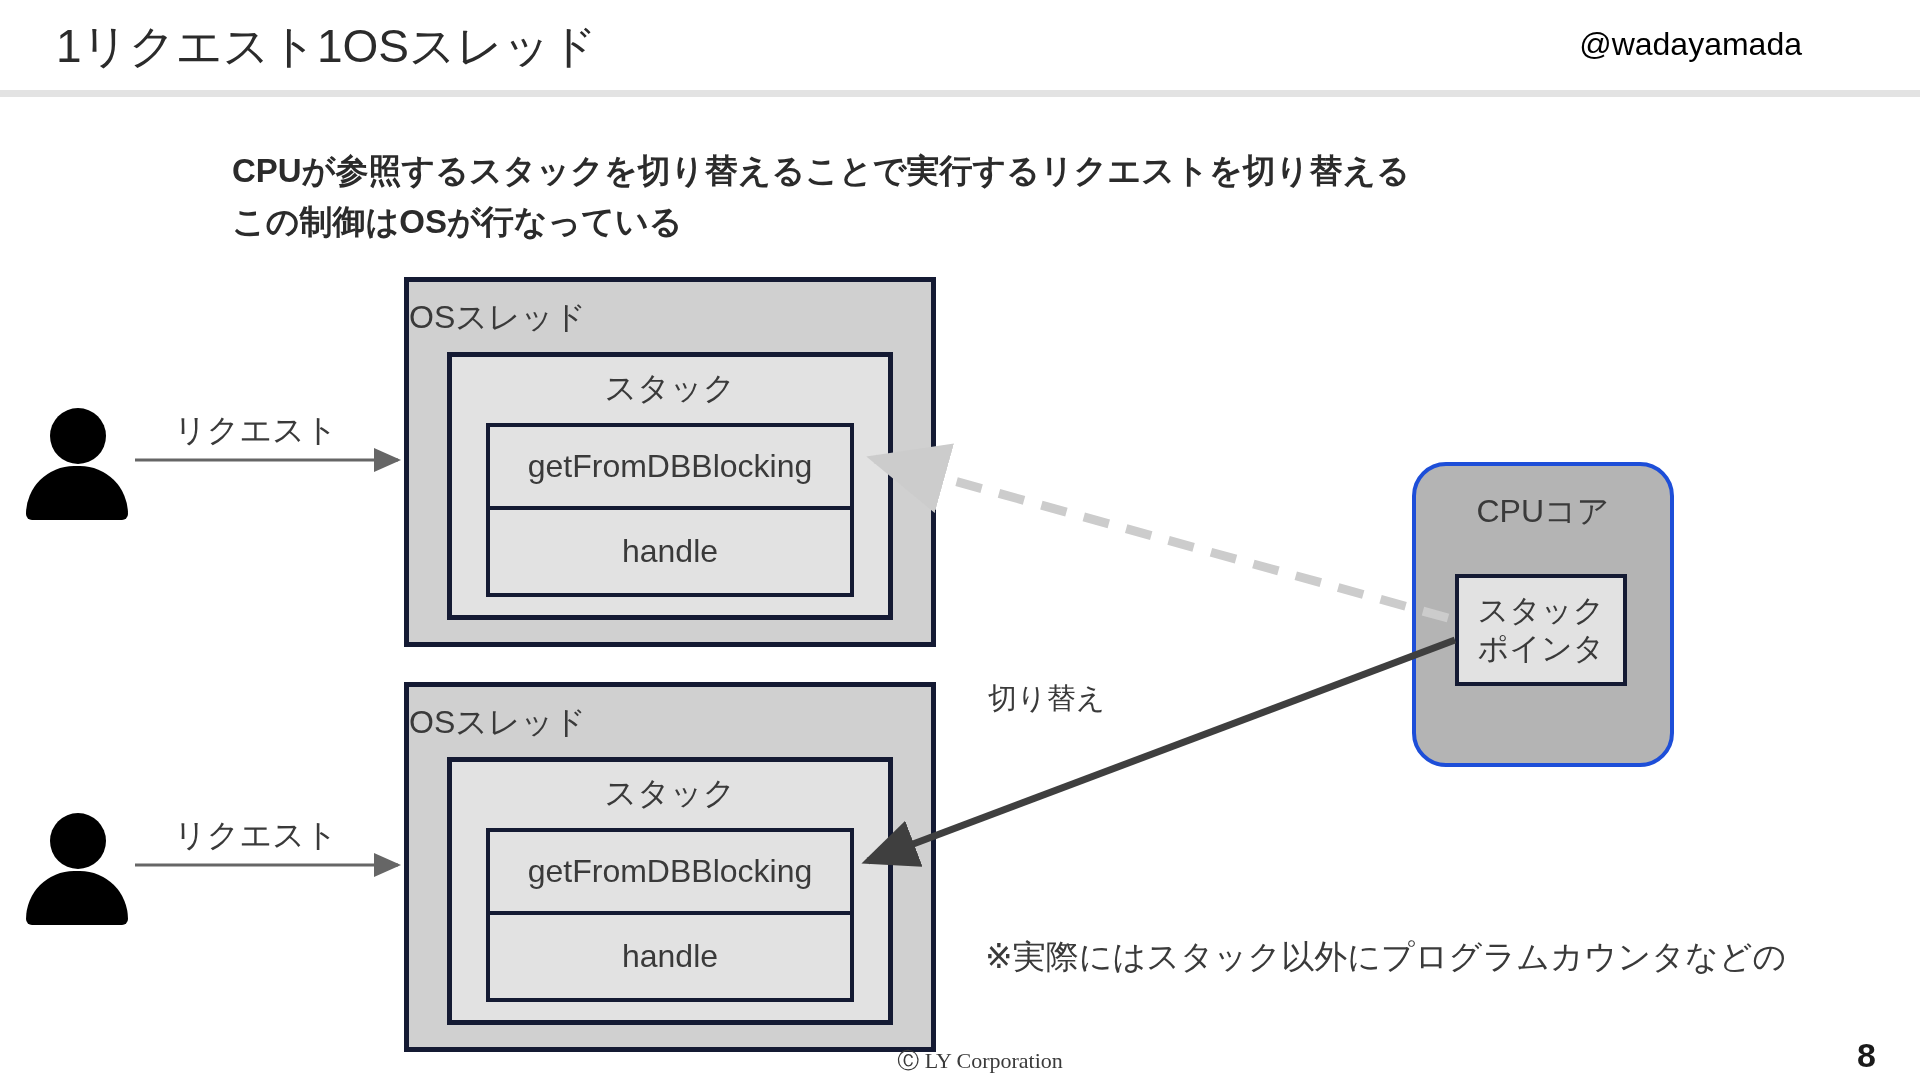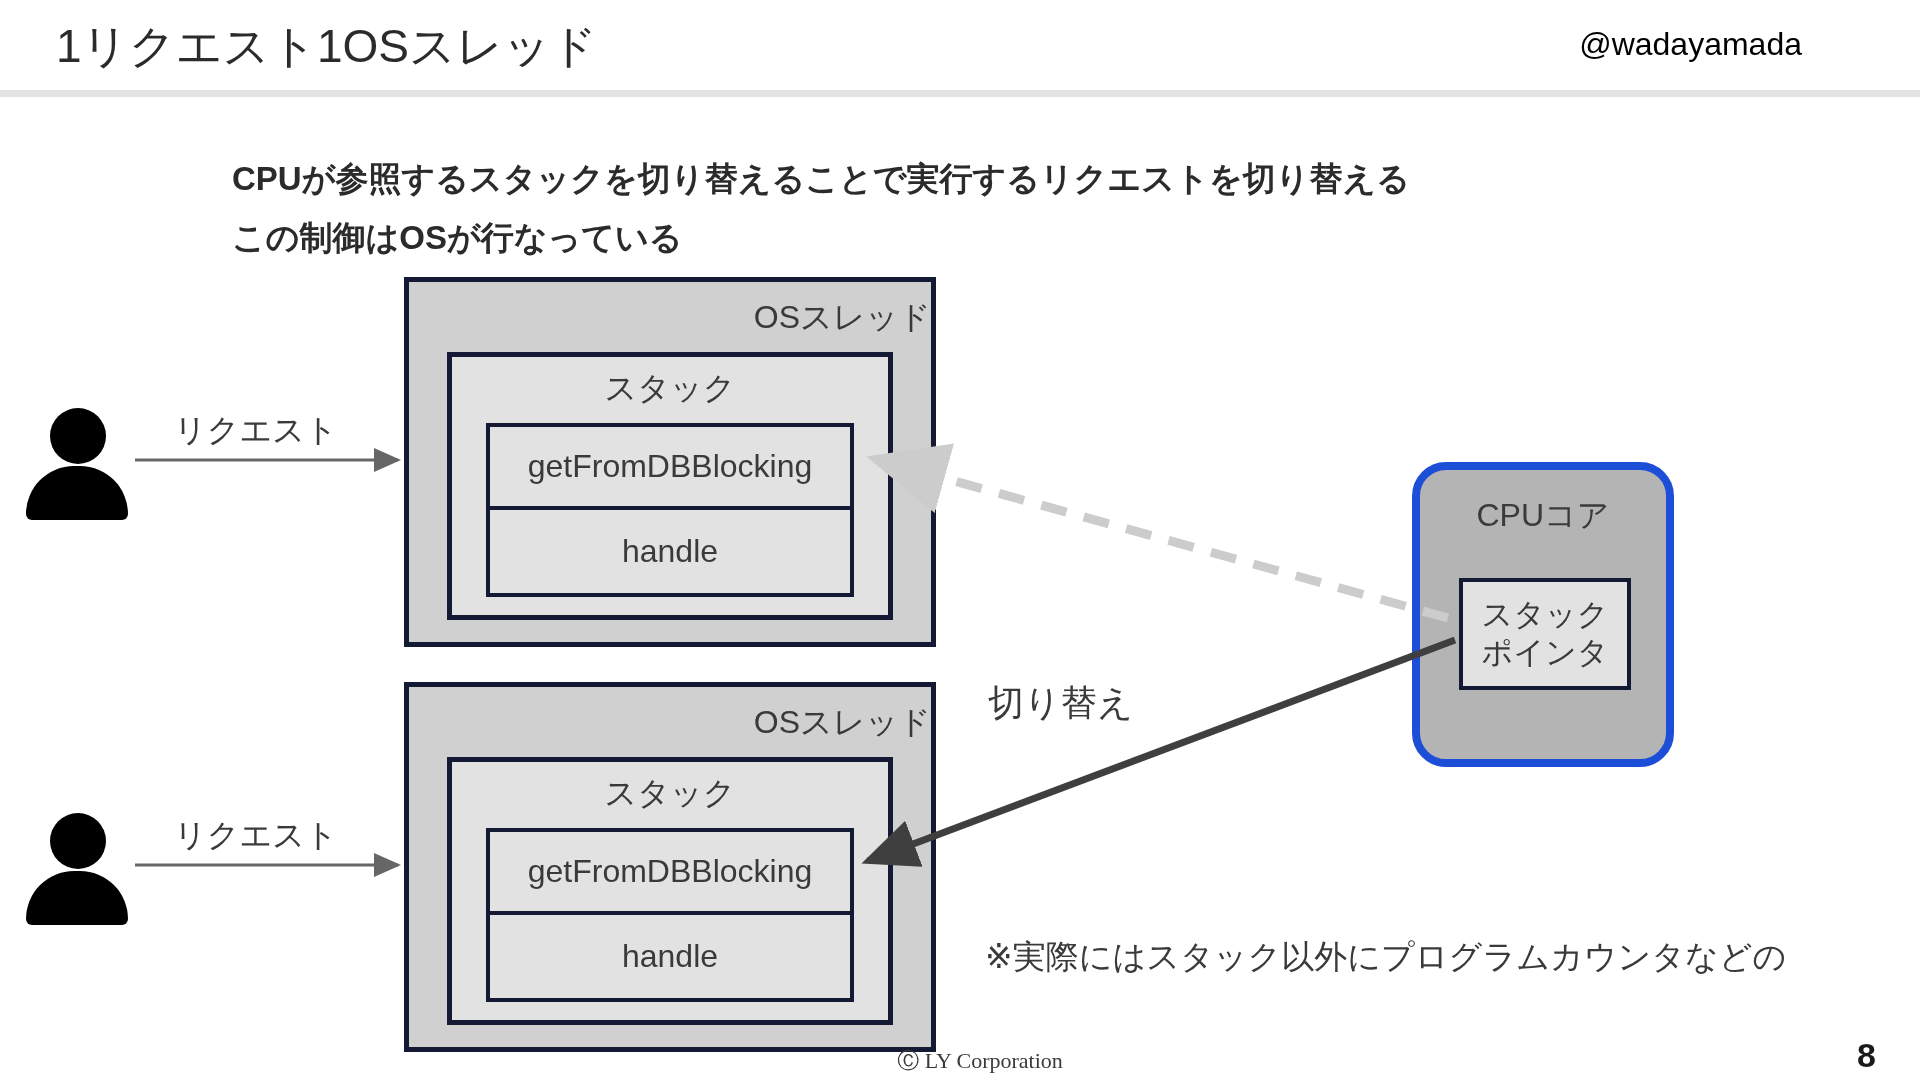--- a/index.html
+++ b/index.html
@@ -60,35 +60,34 @@
     left: 232px;
     top: 145px;
     width: 1560px;
   }
   #lead-text .lead-line {
     font-size: 33px;
     font-weight: bold;
     color: #2b2b2b;
     line-height: 51px;
     white-space: nowrap;
-    margin-top: 8px;
   }
 
   
   .osthread {
     position: absolute;
     background: #d0d0d0;
     border: 5px solid #141a33;
     box-sizing: border-box;
   }
   .osthread-title {
     position: absolute;
     left: 0; right: 0;
     top: 14px;
-    text-align: right;
+    text-align: left;
     font-size: 32px;
     color: #3a3a3a;
   }
   .stackbox {
     position: absolute;
     left: 38px;
     top: 70px;
     right: 38px;
     bottom: 22px;
     background: #e2e2e2;
@@ -128,21 +127,21 @@
   }
 
   
   #cpu-core {
     position: absolute;
     left: 1412px;
     top: 462px;
     width: 262px;
     height: 305px;
     background: #b4b4b4;
-    border: 8px solid #1d4ed8;
+    border: 4px solid #1d4ed8;
     border-radius: 34px;
     box-sizing: border-box;
   }
   #cpu-core-title {
     position: absolute;
     left: 0; right: 0;
     top: 24px;
     text-align: center;
     font-size: 32px;
     color: #3a3a3a;
@@ -196,21 +195,21 @@
     font-size: 32px;
     color: #3a3a3a;
     white-space: nowrap;
   }
 
   
   #switch-label {
     position: absolute;
     left: 988px;
     top: 679px;
-    font-size: 36px;
+    font-size: 29px;
     color: #3a3a3a;
     white-space: nowrap;
     text-align: center;
   }
   #footnote {
     position: absolute;
     left: 985px;
     top: 933px;
     width: 900px;
   }

